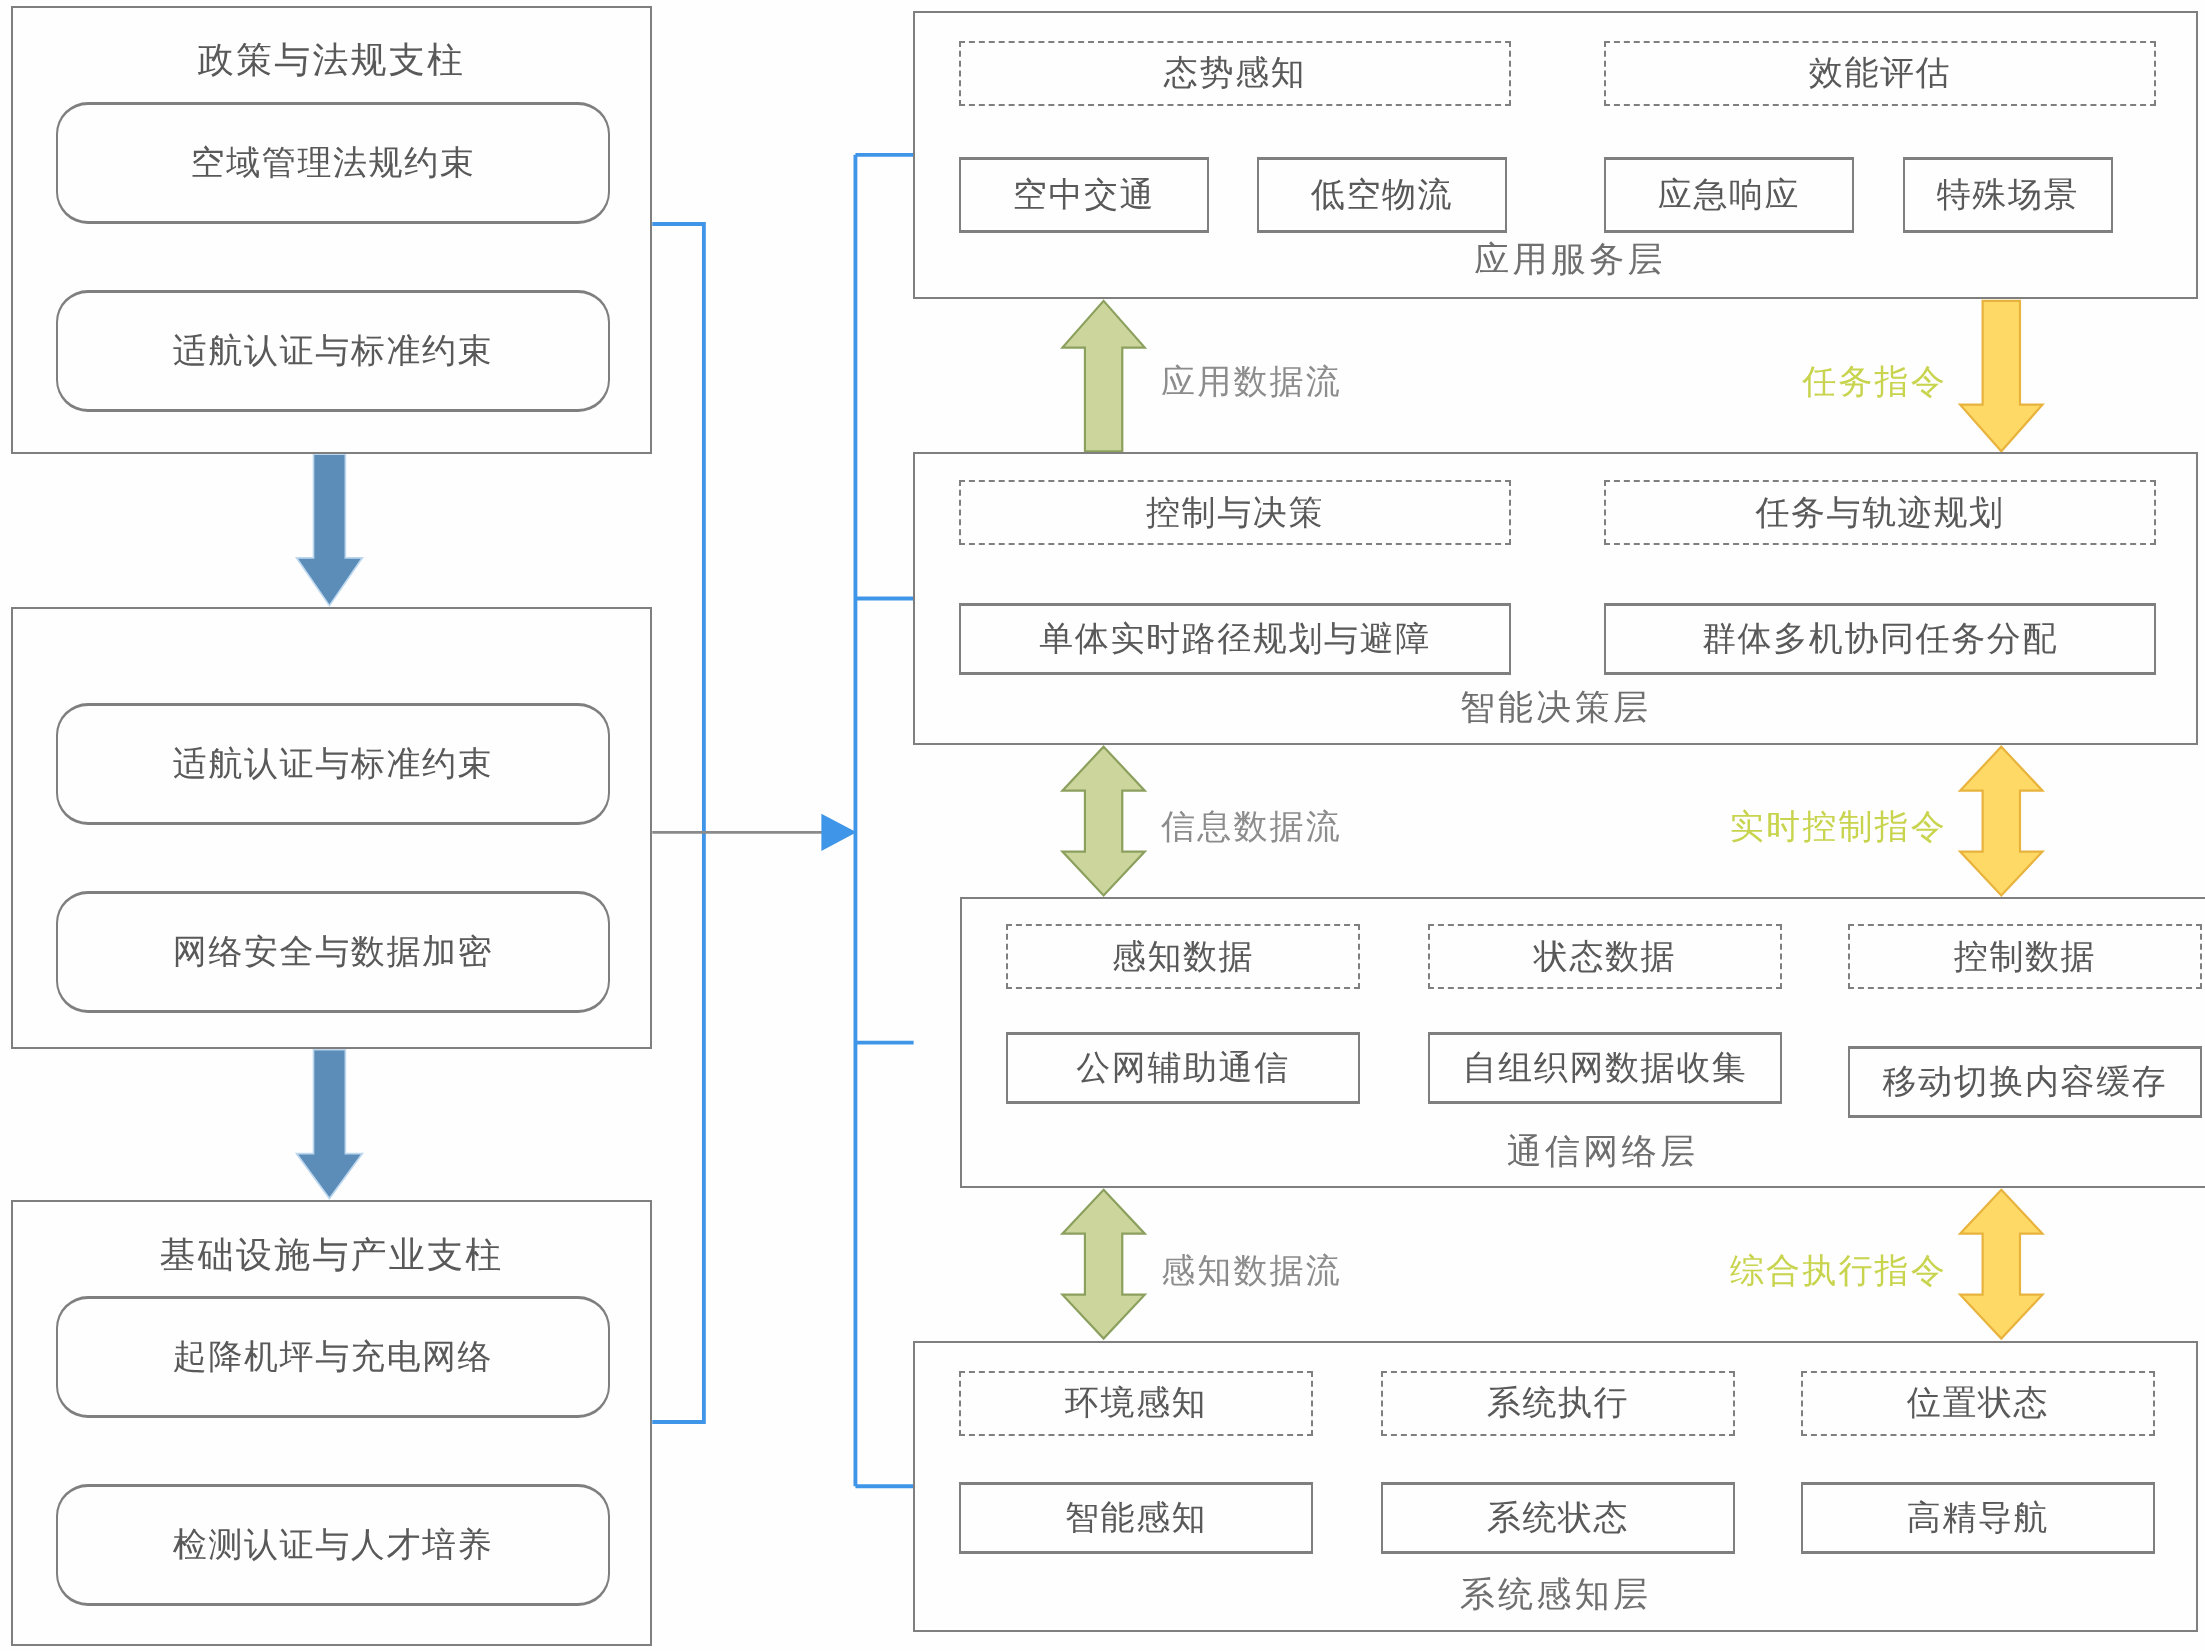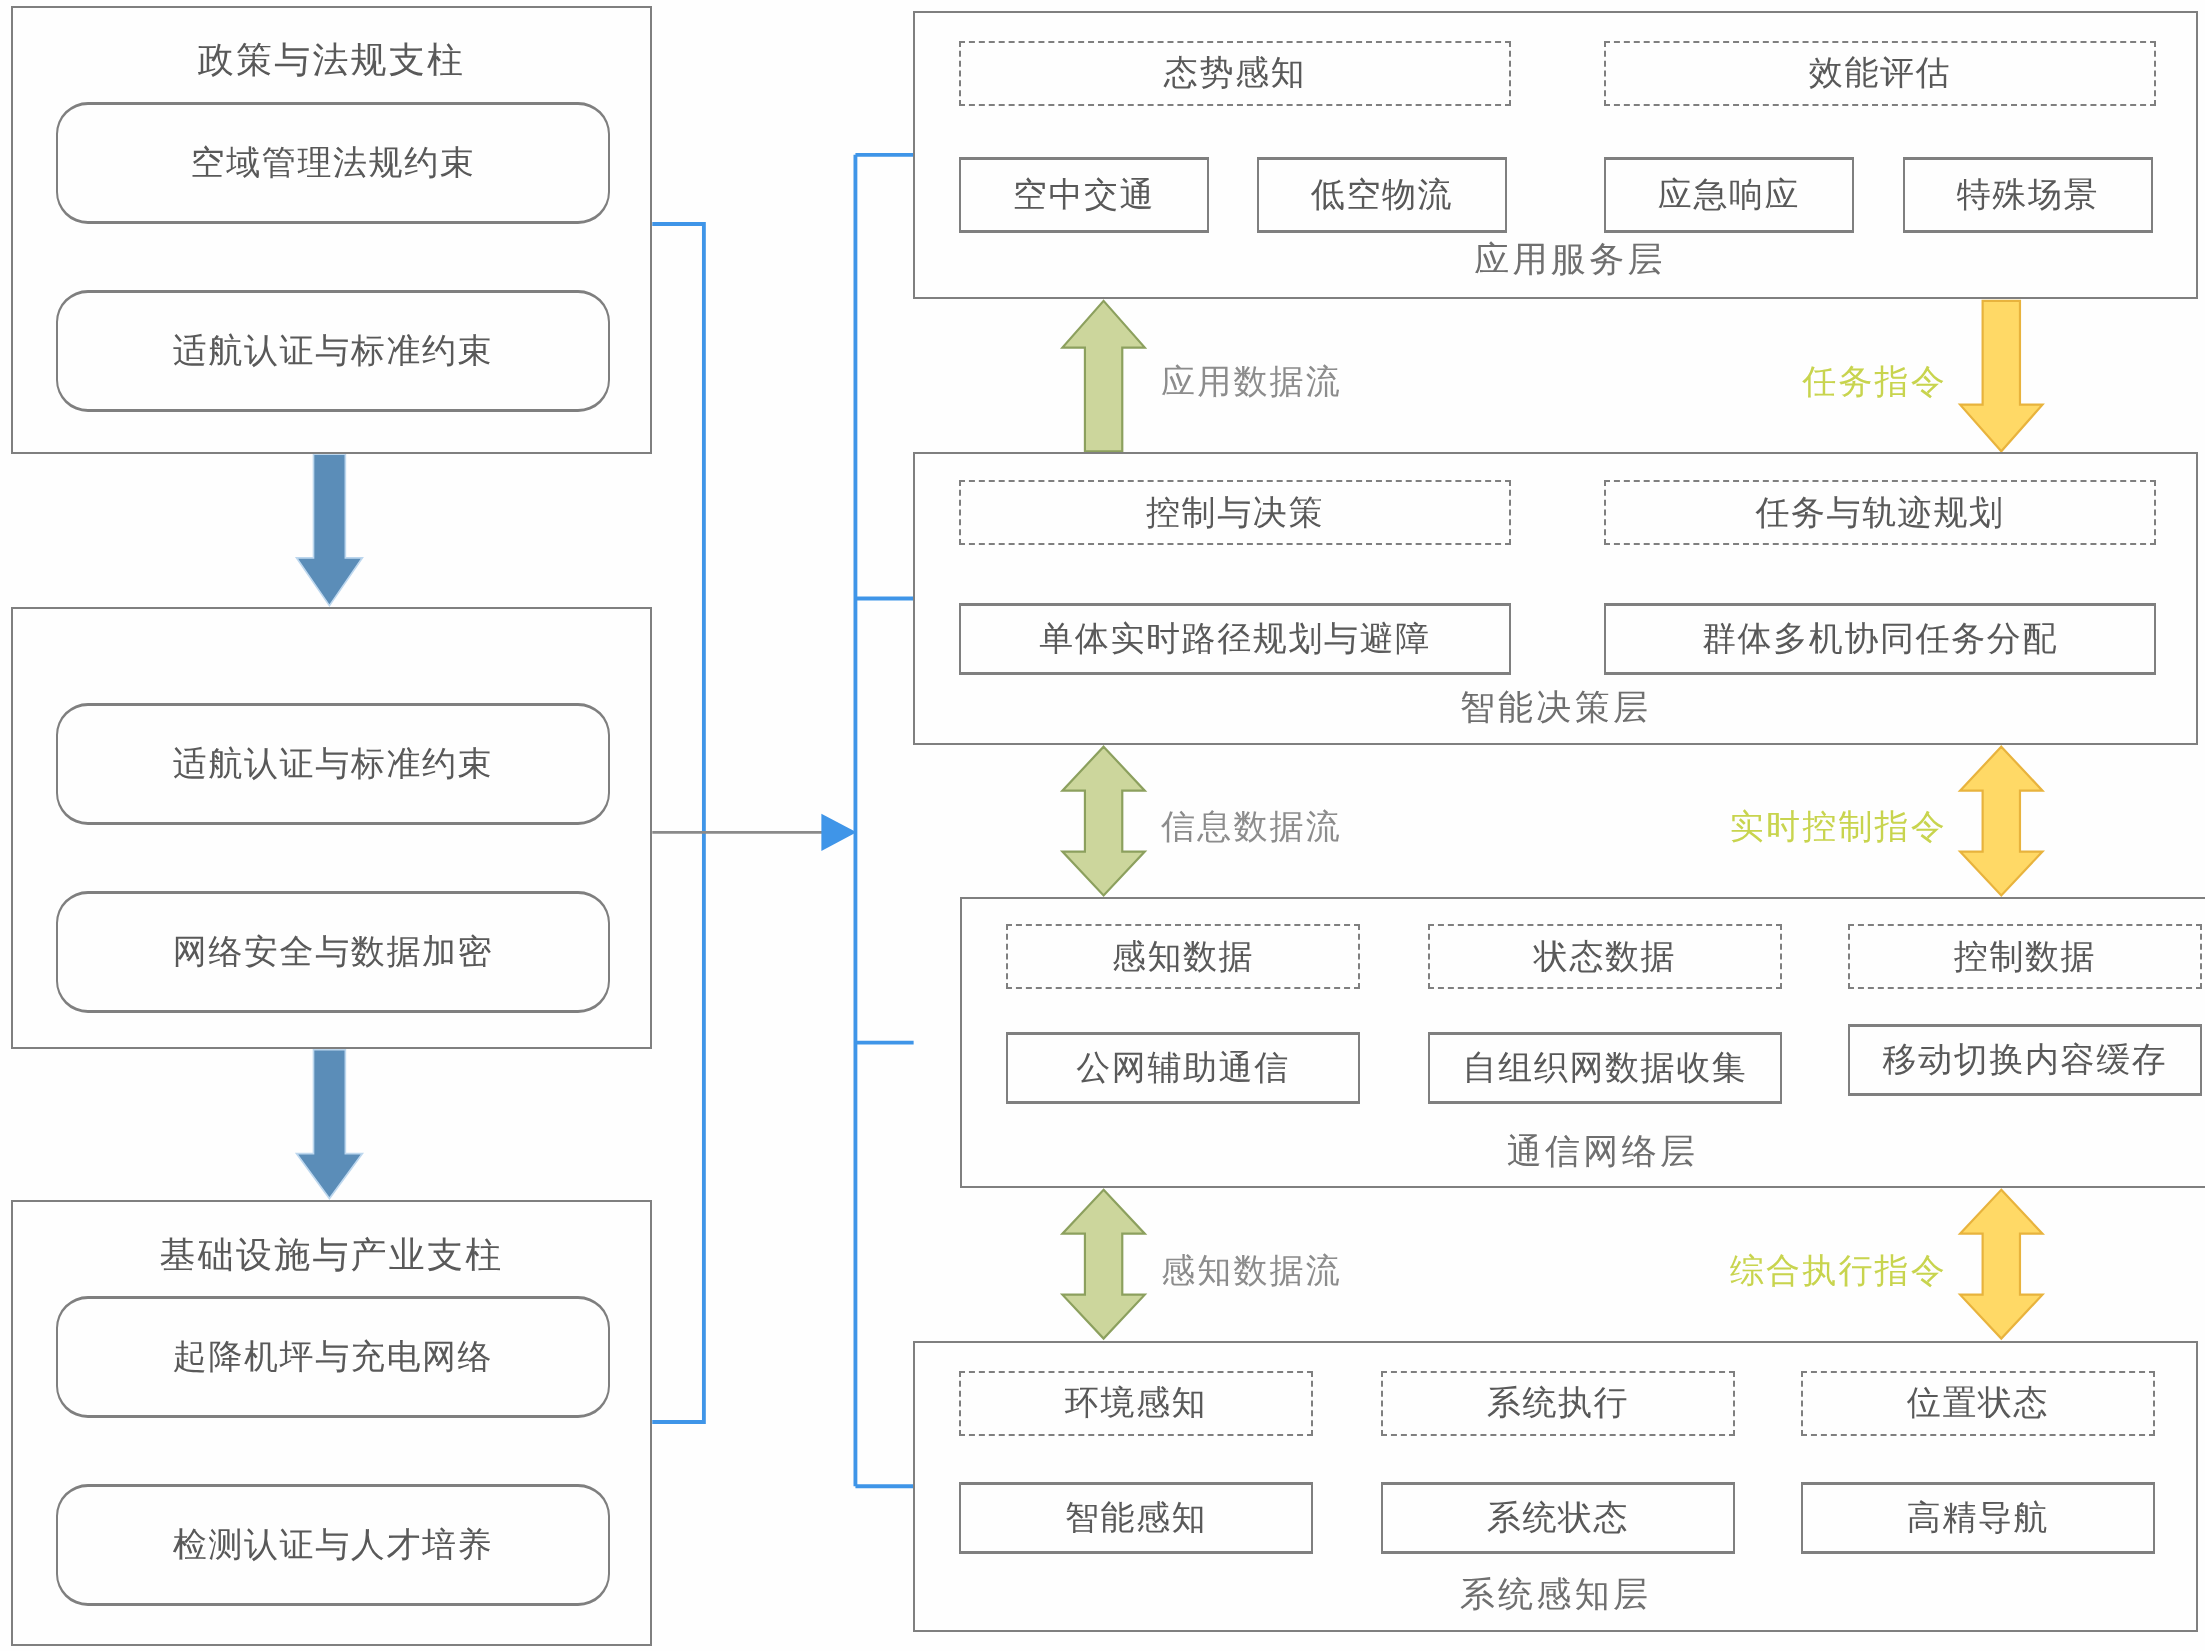--- a/index.html
+++ b/index.html
@@ -86,39 +86,39 @@
     <div class="node solid n1">起降机坪与充电网络</div>
     <div class="node solid n2">检测认证与人才培养</div>
   </section>
 
   <section class="layer" style="top:11px;height:288px;">
     <div class="node dashed" style="top:27.5px;left:44px;width:552px;height:65px;">态势感知</div>
     <div class="node dashed" style="top:27.5px;left:689px;width:552px;height:65px;">效能评估</div>
     <div class="node solid" style="top:144px;left:44px;width:250px;height:76px;">空中交通</div>
     <div class="node solid" style="top:144px;left:342px;width:250px;height:76px;">低空物流</div>
     <div class="node solid" style="top:144px;left:689px;width:250px;height:76px;">应急响应</div>
-    <div class="node solid" style="top:144px;left:988px;width:250px;height:76px;">特殊场景</div>
+    <div class="node solid" style="top:144px;left:988px;width:210px;height:76px;">特殊场景</div>
     <div class="layer-label" style="bottom:13.7px;margin-left:29px;">应用服务层</div>
   </section>
 
   <section class="layer" style="top:452px;height:293px;">
     <div class="node dashed" style="top:26px;left:44px;width:552px;height:65px;">控制与决策</div>
     <div class="node dashed" style="top:26px;left:689px;width:552px;height:65px;">任务与轨迹规划</div>
     <div class="node solid" style="top:149px;left:44px;width:552px;height:72px;">单体实时路径规划与避障</div>
     <div class="node solid" style="top:149px;left:689px;width:552px;height:72px;">群体多机协同任务分配</div>
     <div class="layer-label" style="bottom:12px;">智能决策层</div>
   </section>
 
   <section class="layer" style="top:897px;height:291px;margin-left:47px;">
     <div class="node dashed" style="top:25px;left:44px;width:354px;height:65px;">感知数据</div>
     <div class="node dashed" style="top:25px;left:466px;width:354px;height:65px;">状态数据</div>
     <div class="node dashed" style="top:25px;left:886px;width:354px;height:65px;">控制数据</div>
     <div class="node solid" style="top:133px;left:44px;width:354px;height:72px;">公网辅助通信</div>
     <div class="node solid" style="top:133px;left:466px;width:354px;height:72px;">自组织网数据收集</div>
-    <div class="node solid" style="top:125px;left:886px;width:354px;height:72px;">移动切换内容缓存</div>
+    <div class="node solid" style="top:147px;left:886px;width:354px;height:72px;">移动切换内容缓存</div>
     <div class="layer-label" style="bottom:11px;">通信网络层</div>
   </section>
 
   <section class="layer" style="top:1341px;height:291px;">
     <div class="node dashed" style="top:27.5px;left:44px;width:354px;height:65px;">环境感知</div>
     <div class="node dashed" style="top:27.5px;left:466px;width:354px;height:65px;">系统执行</div>
     <div class="node dashed" style="top:27.5px;left:886px;width:354px;height:65px;">位置状态</div>
     <div class="node solid" style="top:139px;left:44px;width:354px;height:72px;">智能感知</div>
     <div class="node solid" style="top:139px;left:466px;width:354px;height:72px;">系统状态</div>
     <div class="node solid" style="top:139px;left:886px;width:354px;height:72px;">高精导航</div>

